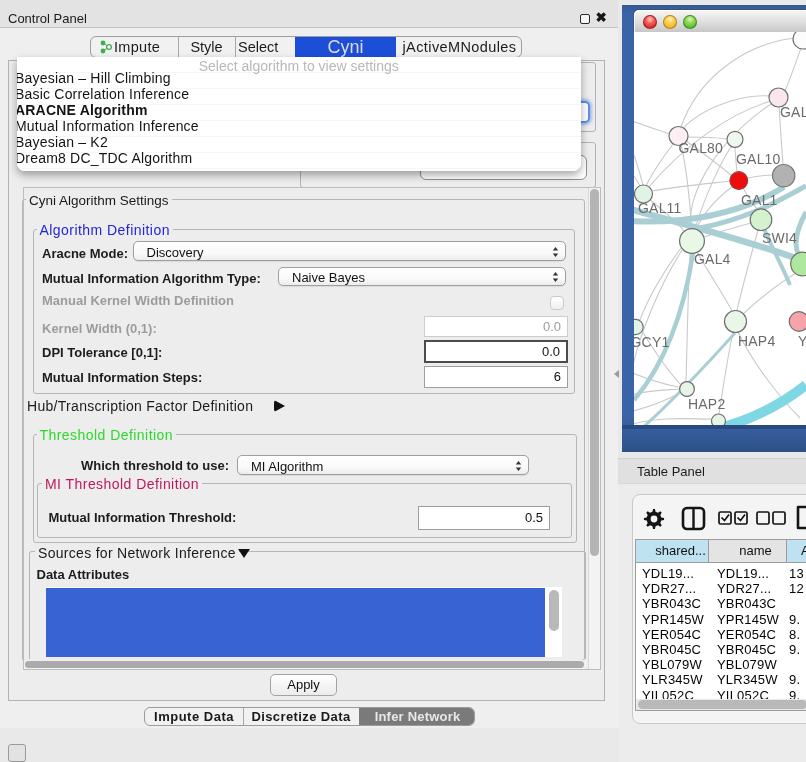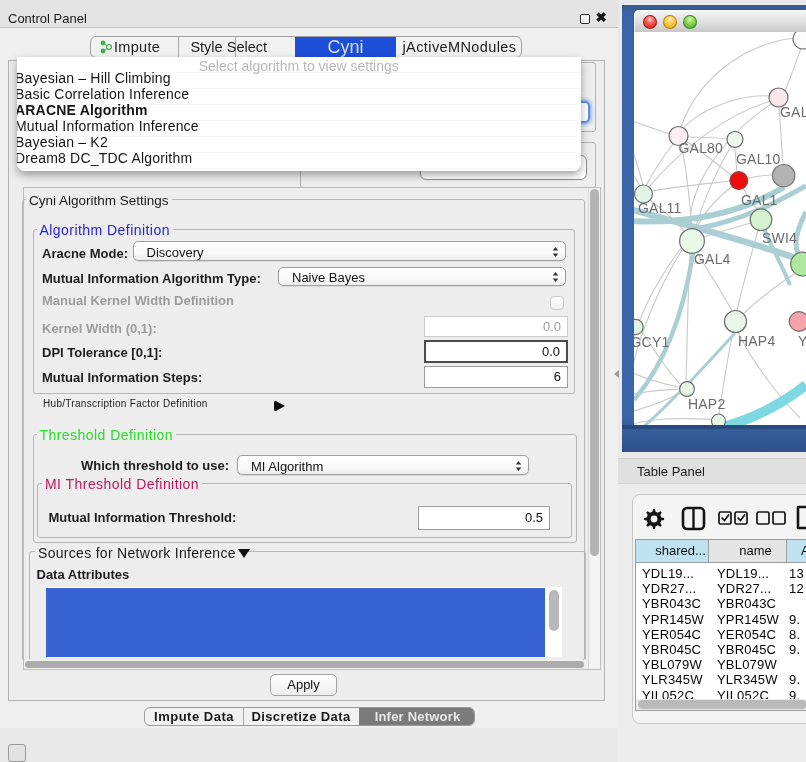--- a/index.html
+++ b/index.html
@@ -26,21 +26,21 @@
 <div class="abs" style="left:8px;top:60px;width:597px;height:641px;border:1px solid #b2b2b2;background:#ededed;box-sizing:border-box;"></div>
 
 <div class="abs" style="left:300px;top:62px;width:294px;height:68px;border:1px solid #b3b3b3;border-radius:3px;"></div>
 <div class="abs" style="left:480px;top:101px;width:110px;height:22px;background:#fff;border:2px solid #5b90e2;border-radius:5px;box-shadow:0 0 3px 2px rgba(100,150,230,0.55);box-sizing:border-box;"></div>
 <div class="abs" style="left:300px;top:142px;width:294px;height:44px;border:1px solid #b3b3b3;border-radius:3px;"></div>
 <div class="abs" style="left:420px;top:155px;width:167px;height:25px;background:#fff;border:1px solid #8f8f8f;border-radius:6px;box-sizing:border-box;"></div>
 
 <div class="abs" style="left:90px;top:36px;width:432px;height:22px;border:1px solid #9f9f9f;border-radius:6px;background:#f1f1f1;box-sizing:border-box;overflow:hidden;">
   <div style="position:absolute;left:0;top:0;width:87px;height:22px;border-right:1px solid #a8a8a8;"></div>
   <div style="position:absolute;left:87px;top:0;width:57px;height:22px;border-right:1px solid #a8a8a8;text-align:center;font-size:14.5px;color:#1c1c1c;line-height:21px;">Style</div>
-  <div style="position:absolute;left:126px;top:0;width:60px;height:22px;text-align:center;font-size:14.5px;color:#1c1c1c;line-height:21px;">Select</div>
+  <div style="position:absolute;left:147px;top:0;width:60px;height:22px;text-align:left;font-size:14.5px;color:#1c1c1c;line-height:21px;">Select</div>
   <div style="position:absolute;left:204px;top:0;width:101px;height:22px;background:#1d4ed8;text-align:center;font-size:18px;color:#dcdcdc;line-height:21px;">Cyni Toolbox</div>
   <div style="position:absolute;left:305px;top:0;width:127px;height:22px;text-align:center;font-size:14.5px;color:#1c1c1c;letter-spacing:0.4px;line-height:21px;">jActiveMNodules</div>
   <div style="position:absolute;left:23px;top:0;font-size:14.5px;color:#1c1c1c;letter-spacing:0.3px;line-height:21px;">Impute</div>
   <svg style="position:absolute;left:9px;top:2.5px;" width="12" height="14" viewBox="0 0 12 14">
     <line x1="3" y1="3" x2="9" y2="7" stroke="#888" stroke-width="1"></line>
     <line x1="3" y1="11" x2="9" y2="7" stroke="#888" stroke-width="1"></line>
     <circle cx="3" cy="3" r="2.4" fill="#3fae49"></circle>
     <circle cx="3" cy="11" r="2.4" fill="#3fae49"></circle>
     <circle cx="9" cy="7" r="2.4" fill="#fff" stroke="#3fae49" stroke-width="1.3"></circle>
   </svg>
@@ -80,21 +80,21 @@
 
 <div class="flbl" style="left:42px;top:321px;color:#9c9c9c;">Kernel Width (0,1):</div>
 <div class="fld" style="left:424px;top:315.5px;width:144px;height:21.5px;border:1px solid #cdcdcd;color:#9c9c9c;line-height:20px;">0.0</div>
 
 <div class="flbl" style="left:42px;top:345px;">DPI Tolerance [0,1]:</div>
 <div class="fld" style="left:424px;top:340px;width:144px;height:23px;border:2px solid #4c4c4c;line-height:19px;">0.0</div>
 
 <div class="flbl" style="left:42px;top:370px;">Mutual Information Steps:</div>
 <div class="fld" style="left:424px;top:366px;width:144px;height:22px;border:1px solid #9e9e9e;line-height:20px;">6</div>
 
-<div class="lbl" style="left:43px;top:398px;font-size:10px;letter-spacing:0.3px;">Hub/Transcription Factor Definition</div>
+<div class="lbl" style="left:27px;top:398px;font-size:14px;letter-spacing:0.3px;">Hub/Transcription Factor Definition</div>
 <div class="abs" style="left:274px;top:399.5px;width:0;height:0;border-left:11px solid #111;border-top:6.5px solid transparent;border-bottom:6.5px solid transparent;border-radius:3px;"></div>
 
 <div class="grp" style="left:33px;top:434px;width:542px;height:107px;"></div>
 <div class="gt" style="left:36.5px;top:427px;color:#2adb2a;font-size:14px;letter-spacing:0.45px;">Threshold Definition</div>
 
 <div class="flbl" style="left:81px;top:458px;">Which threshold to use:</div>
 <div class="combo" style="left:237px;top:455px;width:292px;height:20px;">
     <span class="ct">MI Algorithm</span>
 <svg class="arr" viewBox="0 0 9 16">
       <path d="M4.5 1.5 L8 6 L1 6 Z" fill="#333"></path>

